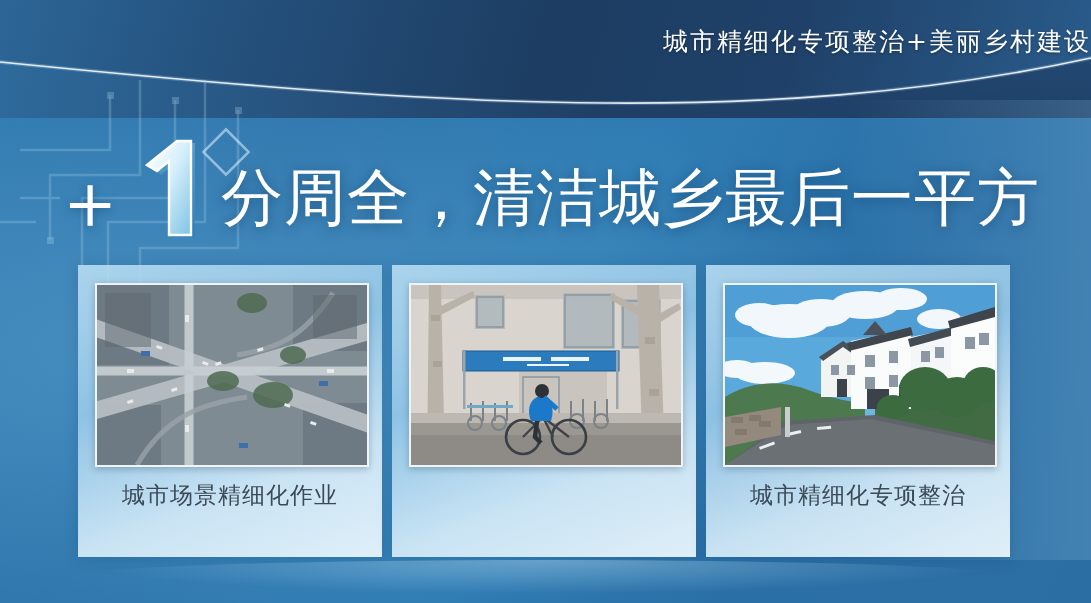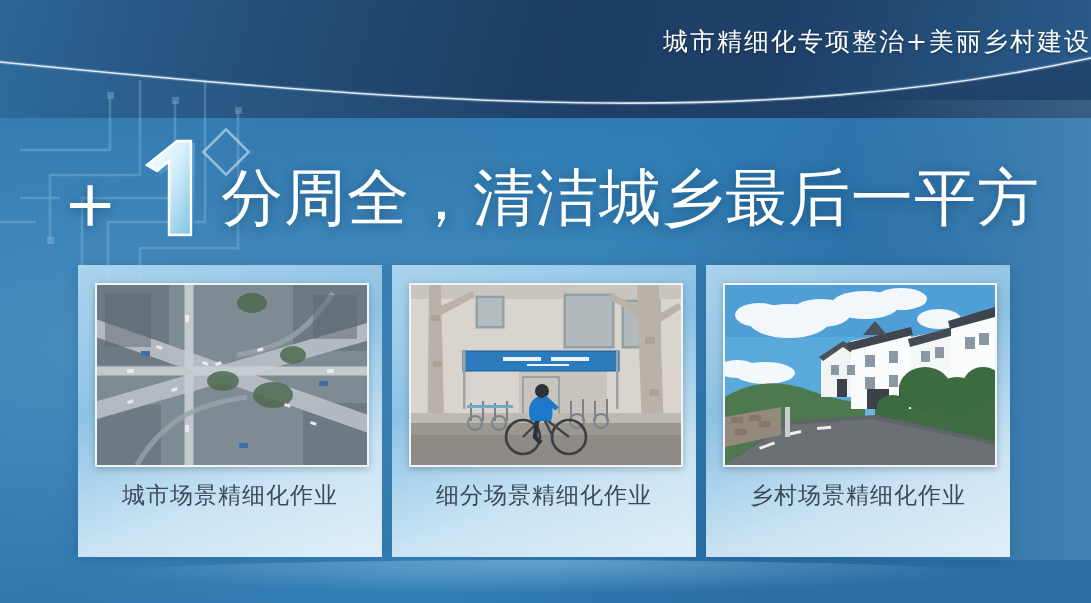--- a/index.html
+++ b/index.html
@@ -279,21 +279,20 @@
             <circle cx="112" cy="152" r="17" fill="none" stroke="#3a3f45" stroke-width="2.6"></circle>
             <circle cx="158" cy="152" r="17" fill="none" stroke="#3a3f45" stroke-width="2.6"></circle>
             <path d="M112,152 L132,132 L158,152 M132,132 L142,152" stroke="#3f4349" stroke-width="2.4" fill="none"></path>
             <path d="M126,112 C118,116 116,126 120,136 L140,136 C144,124 140,114 133,111 Z" fill="#1c79c9"></path>
             <circle cx="131" cy="106" r="7" fill="#2d3238"></circle>
             <path d="M133,112 L146,124" stroke="#1c79c9" stroke-width="5" fill="none"></path>
             <path d="M126,136 L124,152 L130,158" stroke="#2d3238" stroke-width="4.5" fill="none"></path>
           </g>
         </svg>
       </div>
-      <div class="caption">细分场景精细化作业</div>
     </div>
 
     <div class="card">
       <div class="photo">
         <svg viewBox="0 0 270 180" preserveAspectRatio="none">
           <rect width="270" height="180" fill="#6fb5e2"></rect>
           <rect width="270" height="120" fill="#5aa9dd"></rect>
           <rect width="270" height="52" fill="#4f9fd6"></rect>
           <g fill="#ffffff" opacity=".92">
             <ellipse cx="64" cy="36" rx="40" ry="17"></ellipse>
@@ -356,21 +355,21 @@
           <path d="M0,132 L56,122 L56,150 L0,162 Z" fill="#93897c"></path>
           <g fill="#7d7468" opacity=".7">
             <rect x="6" y="132" width="12" height="6"></rect>
             <rect x="24" y="130" width="12" height="6"></rect>
             <rect x="10" y="144" width="12" height="6"></rect>
             <rect x="34" y="136" width="12" height="6"></rect>
           </g>
           <rect x="60" y="122" width="5" height="30" fill="#c9cdd0"></rect>
         </svg>
       </div>
-      <div class="caption">乡村场景精细化作业</div>
+      <div class="caption">城市精细化专项整治</div>
     </div>
 
   </div>
 
   <div class="bottom-band"></div>
   <div class="bottom-reflect"></div>
 
 </div>
 
 </body></html>

